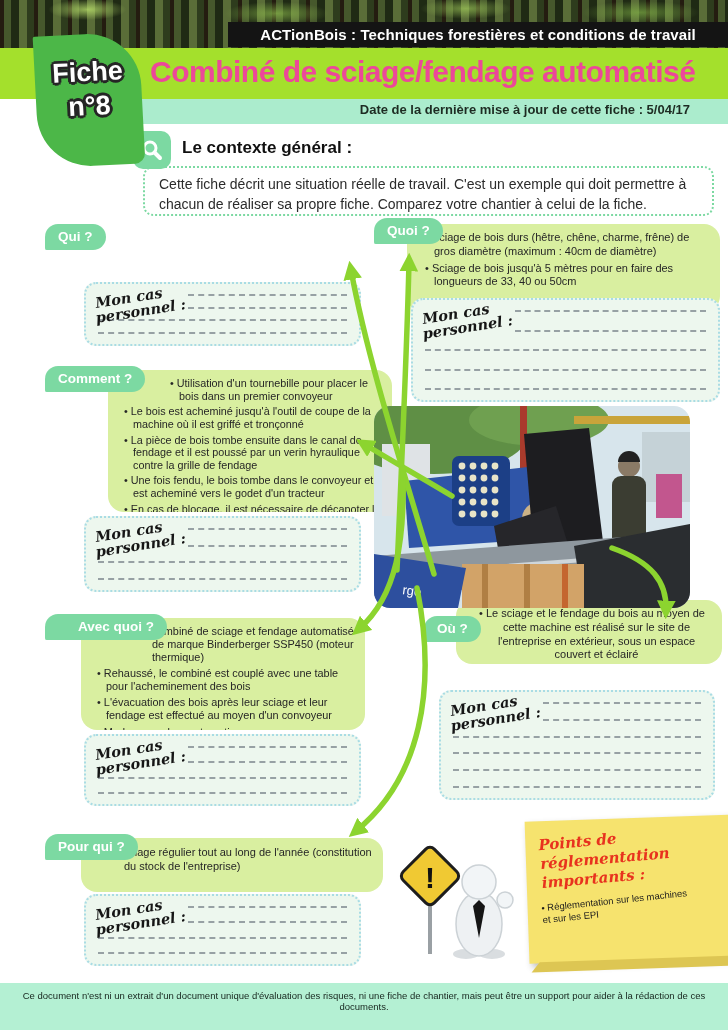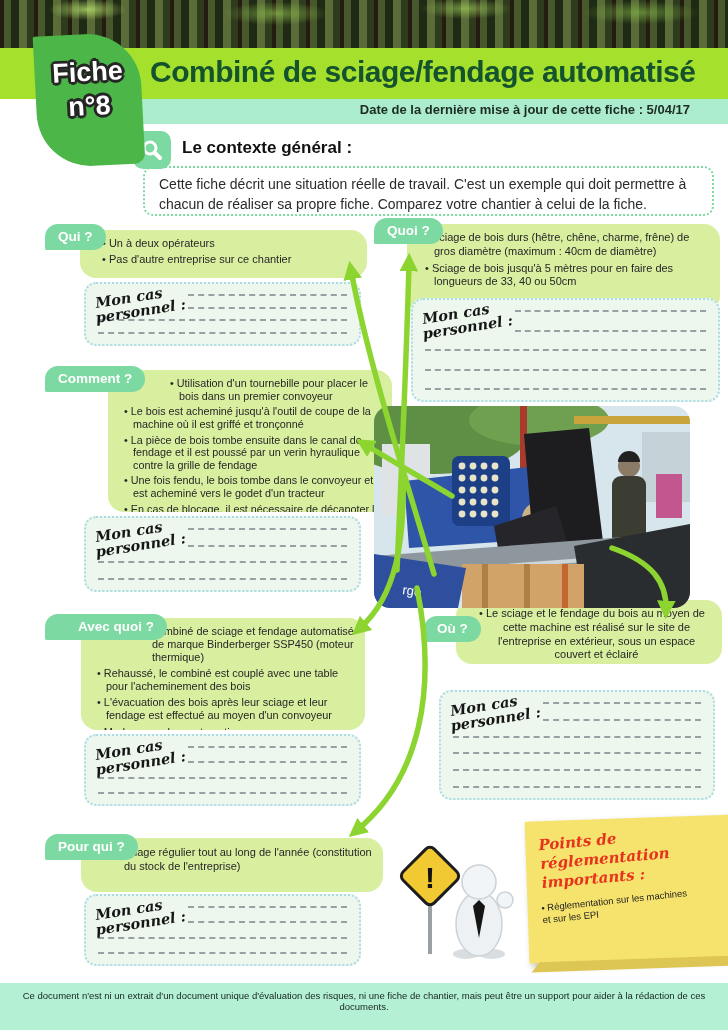--- a/index.html
+++ b/index.html
@@ -11,21 +11,21 @@
     background:
       radial-gradient(ellipse 60px 16px at 12% 20%, rgba(190,230,110,.75), transparent 65%),
       radial-gradient(ellipse 80px 18px at 38% 28%, rgba(150,200,80,.6), transparent 65%),
       radial-gradient(ellipse 70px 16px at 64% 18%, rgba(170,215,95,.6), transparent 65%),
       radial-gradient(ellipse 90px 18px at 88% 26%, rgba(140,195,75,.55), transparent 65%),
       repeating-linear-gradient(90deg,#241c10 0 4px,#46582c 4px 11px,#1f2a14 11px 19px,#5a6d38 19px 27px,#2e3c1d 27px 34px),
       #31421f;}
   .topbar{position:absolute;left:228px;top:22px;width:500px;height:25px;background:var(--barblack,#111);
     color:#fff;font-weight:bold;font-size:15px;line-height:25px;text-align:center;letter-spacing:.1px;}
   .titleband{position:absolute;left:0;top:48px;width:728px;height:51px;background:var(--lime,#a4e02c);}
-  .pagetitle{position:absolute;left:150px;top:55px;font-size:30px;font-weight:bold;color:#14532d;letter-spacing:-.5px;}
+  .pagetitle{position:absolute;left:150px;top:55px;font-size:30px;font-weight:bold;color:#ec4899;letter-spacing:-.5px;}
   .dateband{position:absolute;left:100px;top:99px;width:628px;height:25px;background:var(--dateband,#abeccd);}
   .dateline{position:absolute;right:38px;top:3px;font-size:13px;font-weight:600;color:#1d2b22;}
   .badge{position:absolute;left:36px;top:34px;width:106px;height:132px;background:var(--accent,#4cb748);
     border-radius:2px 54px 10px 54px;transform:rotate(-3deg);z-index:5;}
   .badge-text{position:absolute;left:0;top:22px;width:100%;text-align:center;color:#fff;font-weight:bold;
     font-size:27px;line-height:1.25;
     text-shadow:-2px -2px 0 #262626,2px -2px 0 #262626,-2px 2px 0 #262626,2px 2px 0 #262626,0 3px 0 #262626,0 -3px 0 #262626,3px 0 0 #262626,-3px 0 0 #262626;}
 
   
   .ctx-icon{position:absolute;left:133px;top:131px;width:38px;height:38px;background:var(--tab,#7cd9a2);
@@ -76,20 +76,21 @@
   
   .footer{position:absolute;left:0;top:983px;width:728px;height:47px;background:var(--footerbg,#b4f0d3);}
   .footer-text{padding-top:7px;text-align:center;font-size:9.5px;color:#16251d;}
 </style>
 </head>
 <body>
 
 <div id="page">
 
   <div class="forest"></div>
+  <div class="topbar">ACTionBois : Techniques forestières et conditions de travail</div>
   <div class="titleband"></div>
   <div class="pagetitle">Combiné de sciage/fendage automatisé</div>
   <div class="dateband">
     <div class="dateline">Date de la dernière mise à jour de cette fiche : 5/04/17</div>
   </div>
   <div class="badge">
     <div class="badge-text">
       <span>Fiche</span><br><span>n°8</span>
     </div>
   </div>
@@ -97,26 +98,20 @@
   <div class="ctx-icon">
     <svg width="24" height="24" viewBox="0 0 24 24">
         <circle cx="10" cy="10" r="6" fill="none" stroke="#fff" stroke-width="3"></circle>
         <line x1="14.5" y1="14.5" x2="20" y2="20" stroke="#fff" stroke-width="4" stroke-linecap="round"></line>
       </svg>
   </div>
   <div class="ctx-heading">Le contexte général :</div>
   <div class="ctx-box">Cette fiche décrit une situation réelle de travail. C'est un exemple qui doit permettre à chacun de réaliser sa propre fiche. Comparez votre chantier à celui de la fiche.</div>
 
   <div class="tab" style="left:45px;top:224px;">Qui ?</div>
-  <div class="bbox" style="left:80px;top:230px;width:255px;height:36px;padding-left:22px;">
-    <ul class="bullets">
-        <li>Un à deux opérateurs</li>
-        <li>Pas d'autre entreprise sur ce chantier</li>
-      </ul>
-  </div>
   <div class="mc" style="left:84px;top:282px;width:273px;height:60px;">
     <div class="mc-label"><span>Mon cas</span><span class="l2">personnel :</span></div>
     <div class="mc-lines">
         <div class="mc-line short"></div>
         <div class="mc-line short"></div>
         <div class="mc-line"></div>
         <div class="mc-line"></div>
       </div>
   </div>
 

